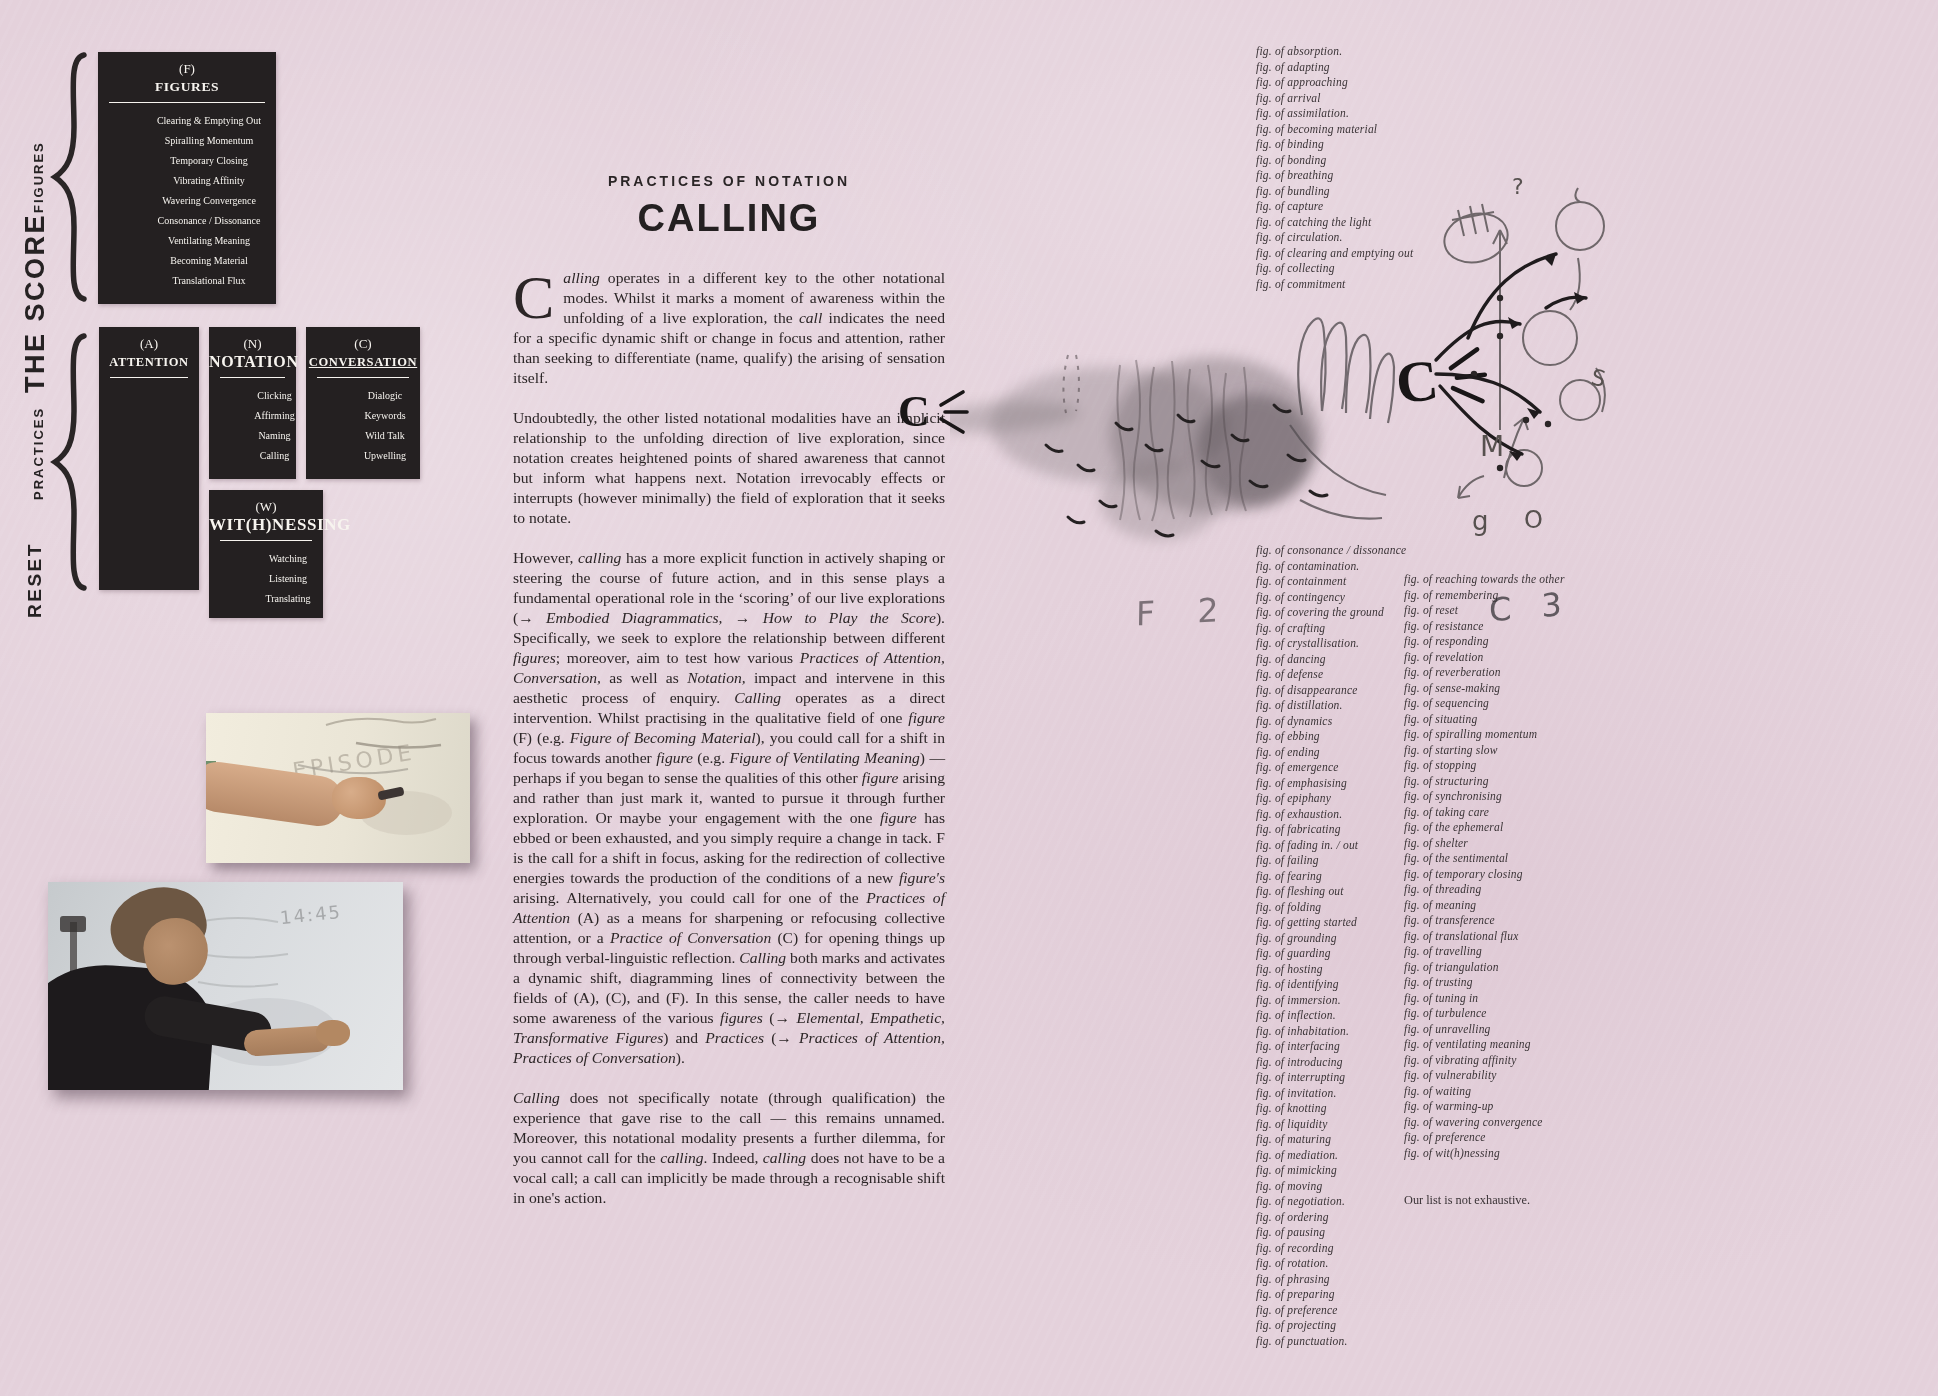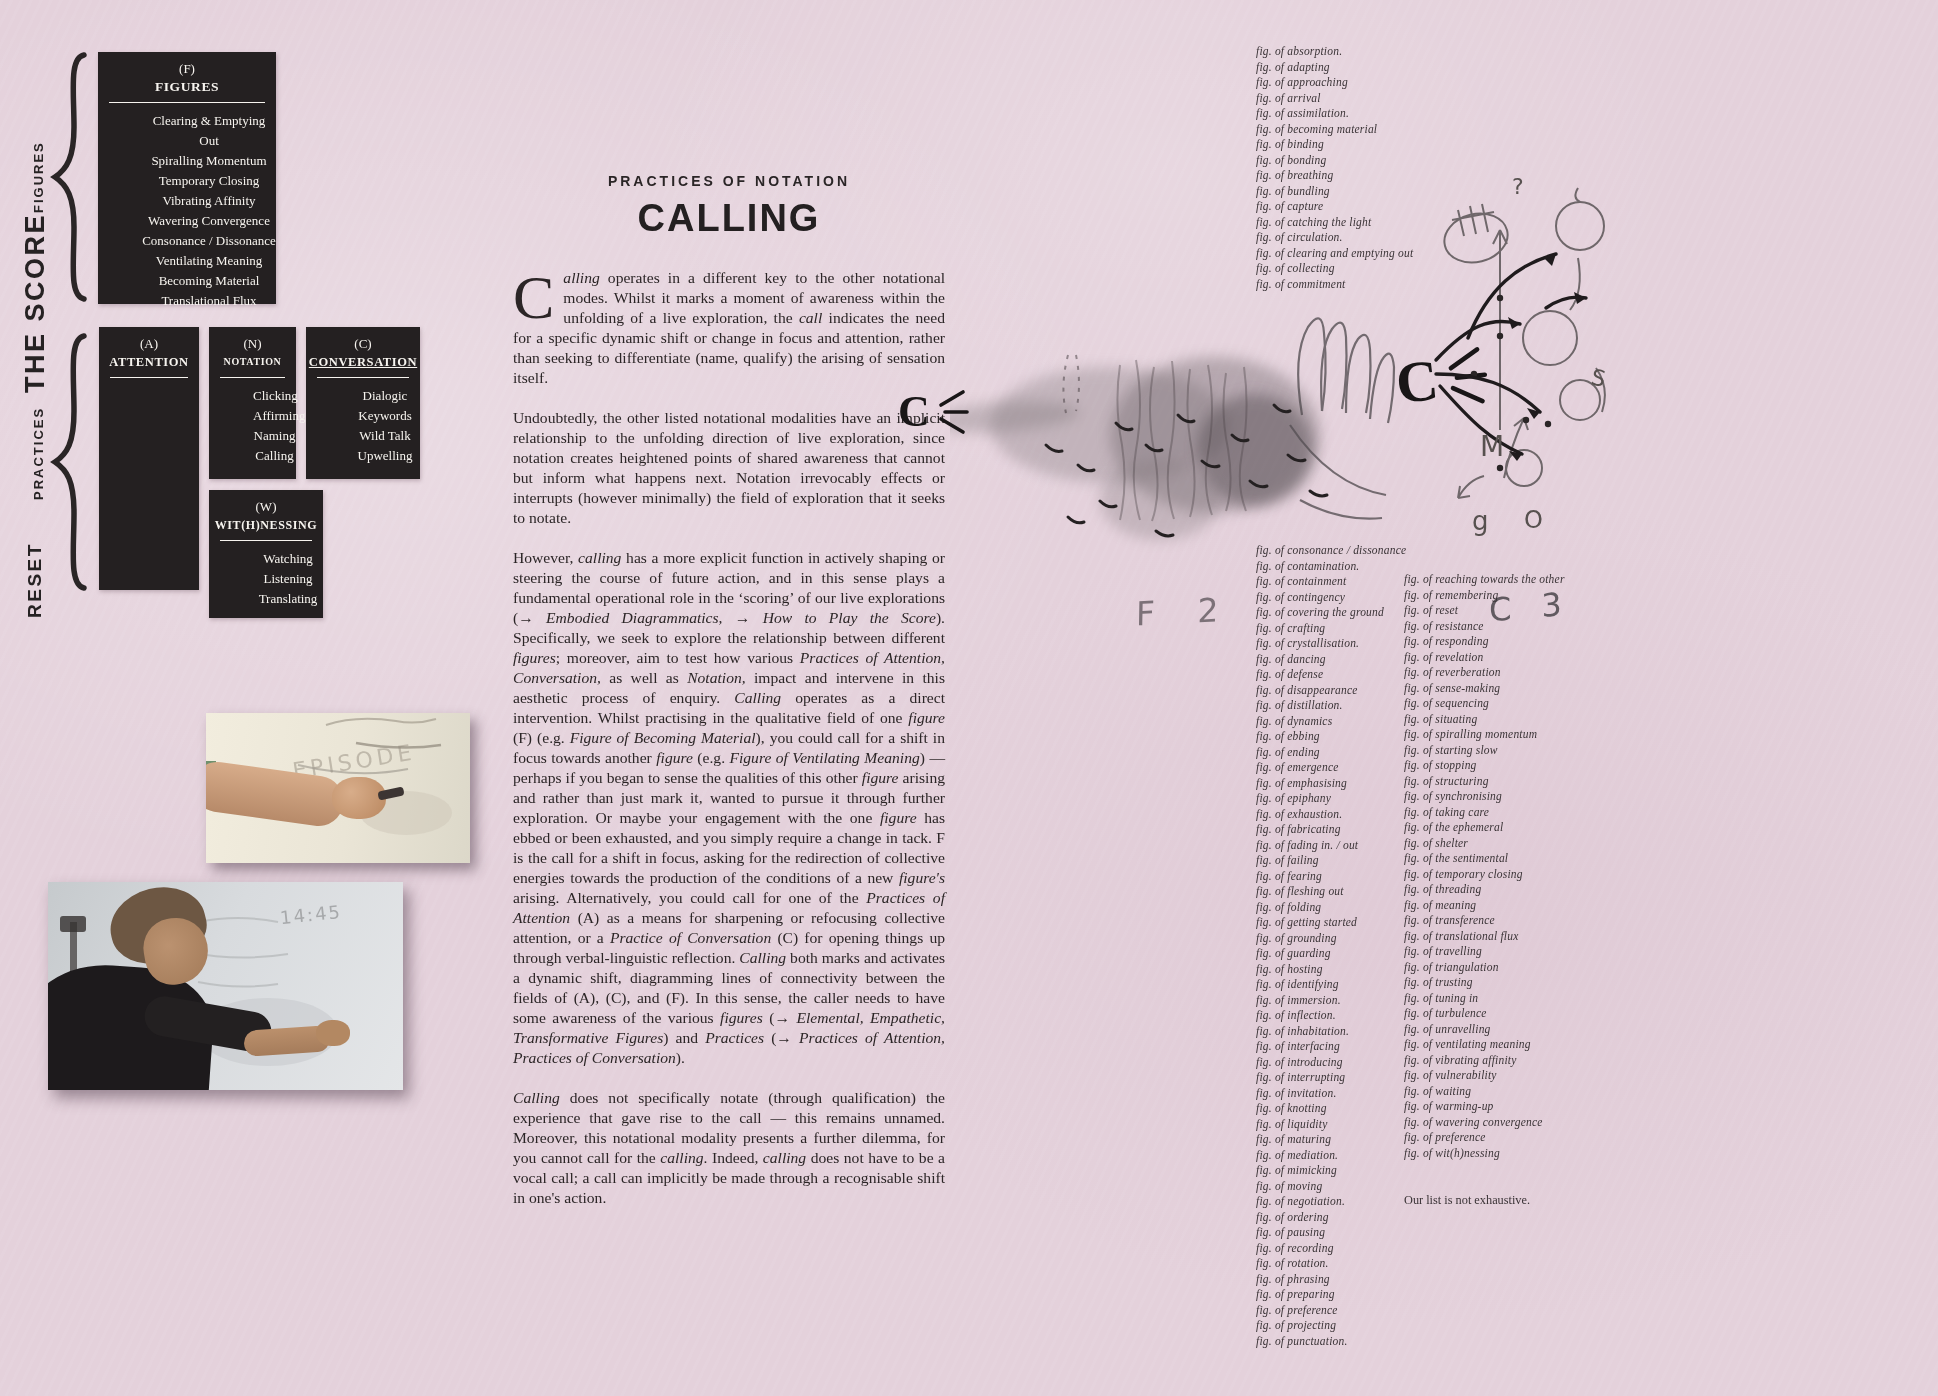--- a/index.html
+++ b/index.html
@@ -19,21 +19,21 @@
     font-family:"Liberation Sans", sans-serif;font-weight:bold;color:#262223;white-space:nowrap;}
   .v-small{font-size:13px;letter-spacing:2px;}
   .v-big{font-size:27px;letter-spacing:2.5px;}
   .v-mid{font-size:19px;letter-spacing:2.5px;}
   .brace{position:absolute;}
   .scorebox{position:absolute;background:#242021;color:#f7f4ef;text-align:center;
     box-shadow:1px 2px 4px rgba(70,45,60,.25);}
   .box-key{font-size:13px;padding-top:9px;line-height:15px;}
   .box-title{font-size:13.5px;font-weight:bold;letter-spacing:.6px;margin-top:3px;line-height:16px;}
   .box-divider{border-top:1.5px solid #f7f4ef;margin:7px 11px 8px;}
-  .box-items div{font-size:13px;line-height:20px;margin-left:44px;}
+  .box-items div{font-size:10px;line-height:20px;margin-left:44px;}
   
   .article{position:absolute;left:513px;top:173px;width:432px;}
   .kicker{text-align:center;font-family:"Liberation Sans", sans-serif;font-weight:700;
     font-size:14px;letter-spacing:3px;color:#2a2526;}
   .headline{text-align:center;font-family:"Liberation Sans", sans-serif;font-weight:700;
     font-size:38px;letter-spacing:2px;color:#242021;margin-top:8px;}
   .bodycopy{margin-top:28px;font-size:15.6px;line-height:20px;text-align:justify;color:#2b2526;}
   .bodycopy p{margin:0 0 20px;}
   .dropcap{float:left;font-size:62px;line-height:50px;padding:4px 9px 0 0;color:#2b2526;}
   
@@ -95,21 +95,21 @@
   </div>
 
   <div class="scorebox" style="left:99px;top:327px;width:100px;height:263px;">
     <div class="box-key">(A)</div>
     <div class="box-title" style="font-size:12.5px;">ATTENTION</div>
     <div class="box-divider"></div>
   </div>
 
   <div class="scorebox" style="left:209px;top:327px;width:87px;height:152px;">
     <div class="box-key">(N)</div>
-    <div class="box-title" style="font-size:10px;">NOTATION</div>
+    <div class="box-title" style="font-size:16px;">NOTATION</div>
     <div class="box-divider"></div>
     <div class="box-items">
         <div class="bi">Clicking</div>
         <div class="bi">Affirming</div>
         <div class="bi">Naming</div>
         <div class="bi">Calling</div>
       </div>
   </div>
 
   <div class="scorebox" style="left:306px;top:327px;width:114px;height:152px;">
@@ -119,21 +119,21 @@
     <div class="box-items">
         <div class="bi">Dialogic</div>
         <div class="bi">Keywords</div>
         <div class="bi">Wild Talk</div>
         <div class="bi">Upwelling</div>
       </div>
   </div>
 
   <div class="scorebox" style="left:209px;top:490px;width:114px;height:128px;">
     <div class="box-key">(W)</div>
-    <div class="box-title" style="font-size:12px;">WIT(H)NESSING</div>
+    <div class="box-title" style="font-size:17px;">WIT(H)NESSING</div>
     <div class="box-divider"></div>
     <div class="box-items">
         <div class="bi">Watching</div>
         <div class="bi">Listening</div>
         <div class="bi">Translating</div>
       </div>
   </div>
 
   <div class="article">
     <div class="kicker">PRACTICES OF NOTATION</div>

